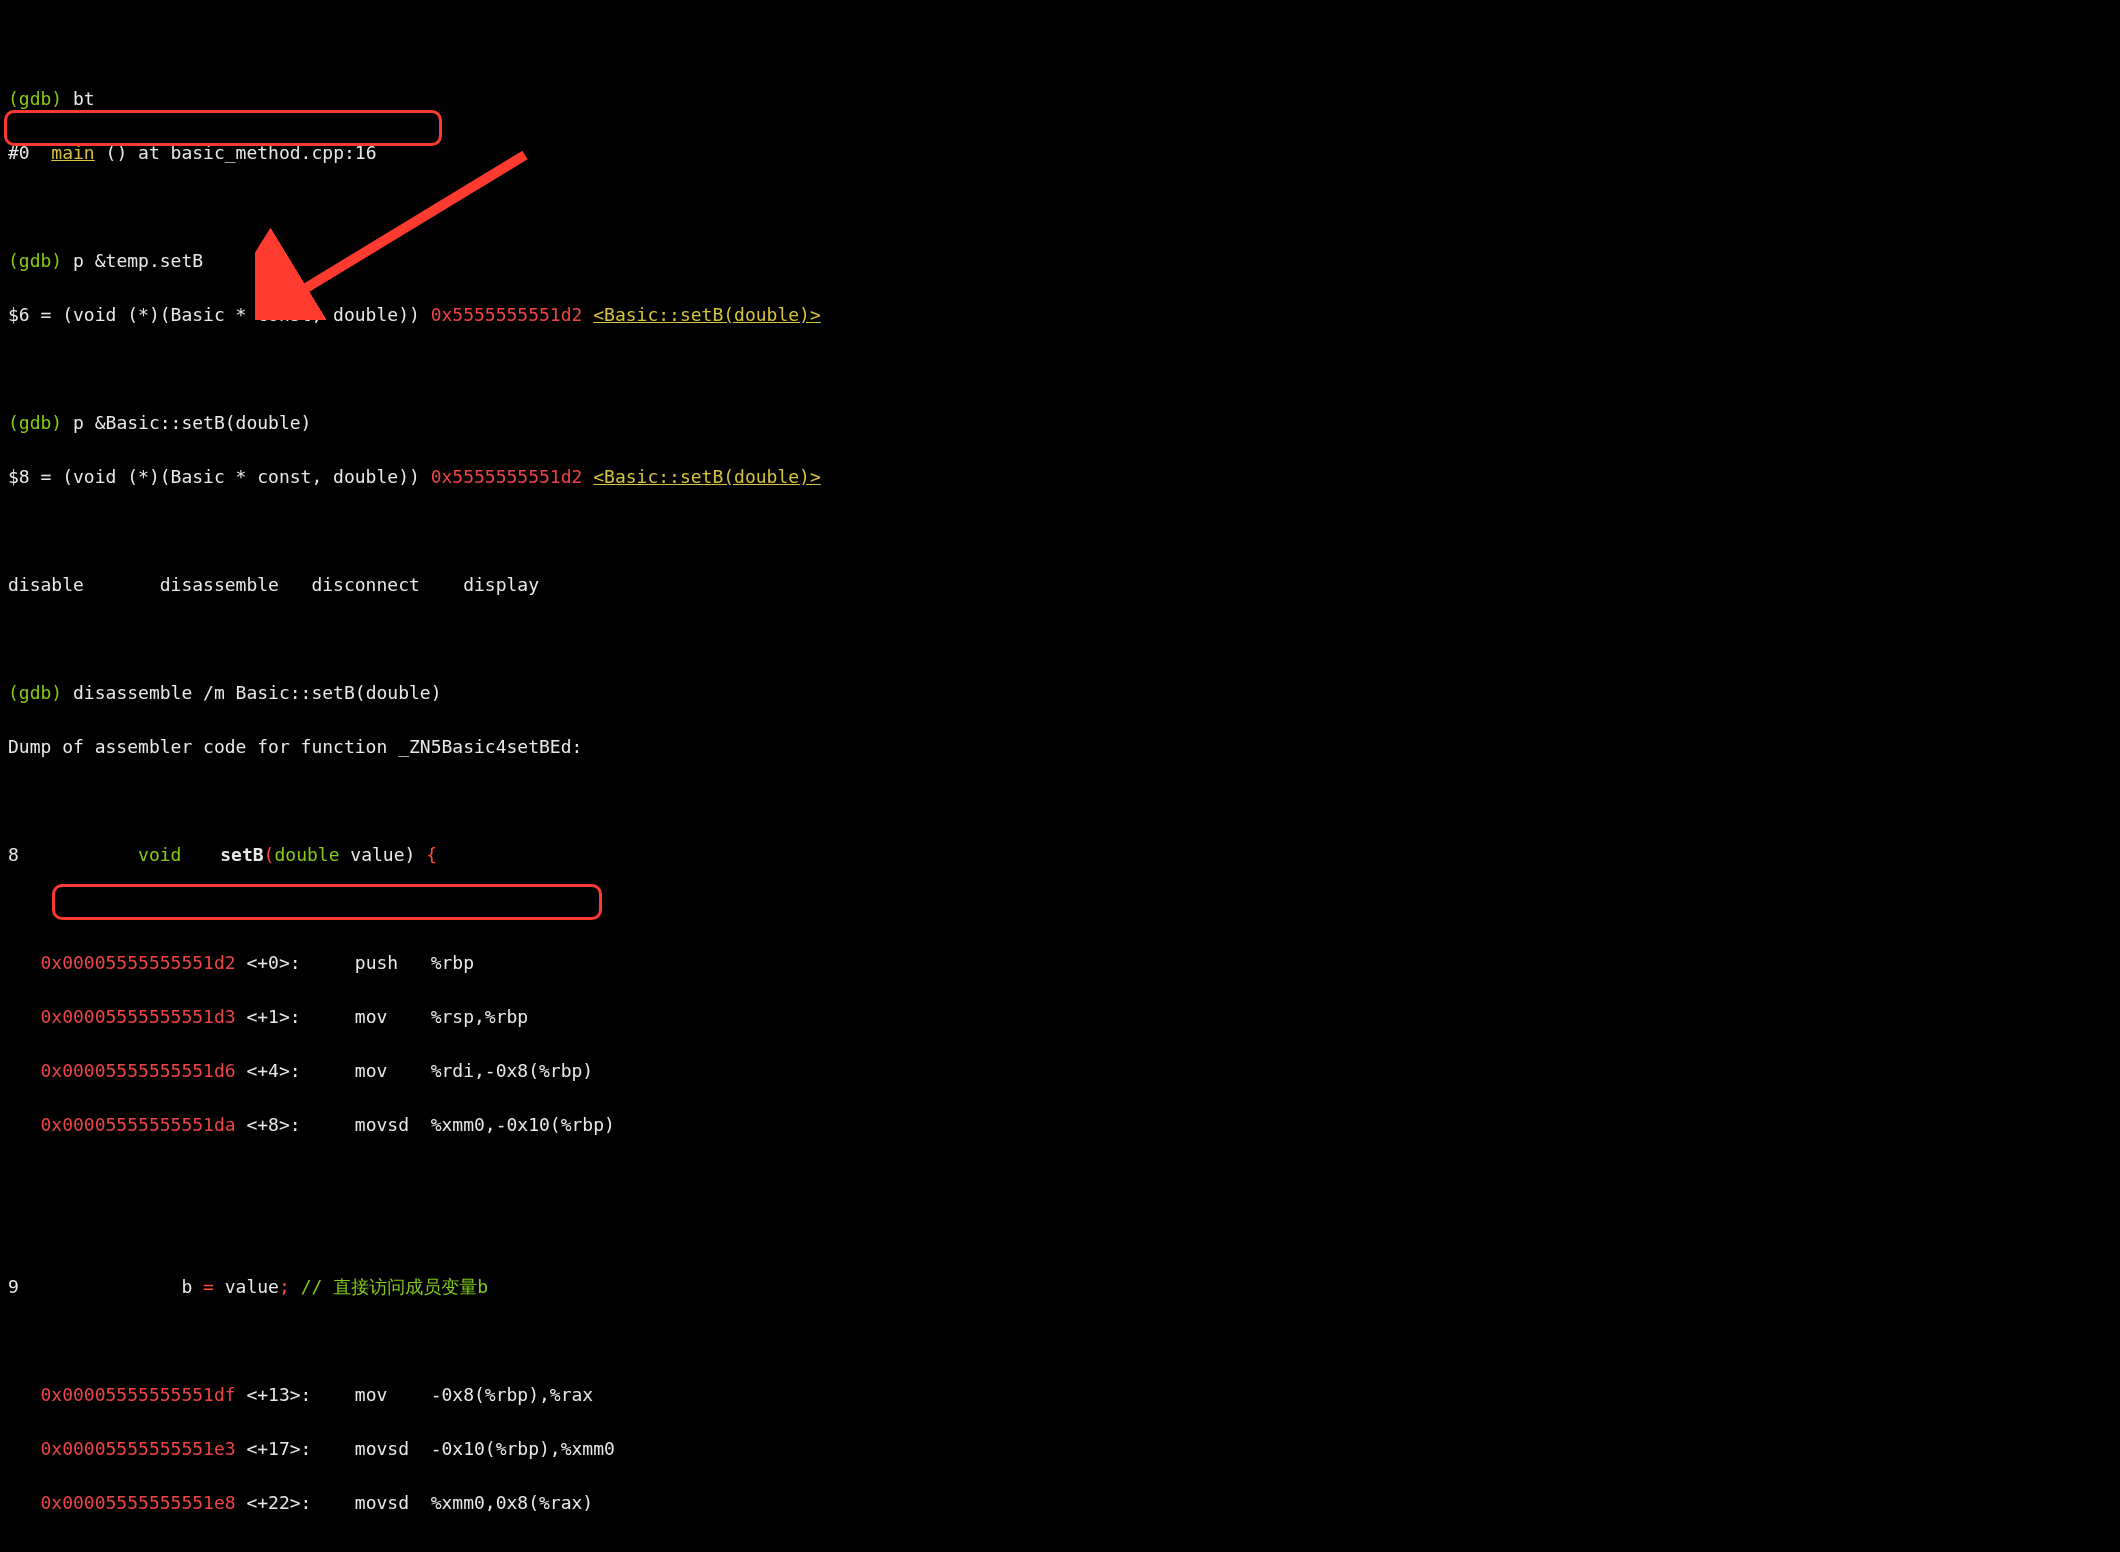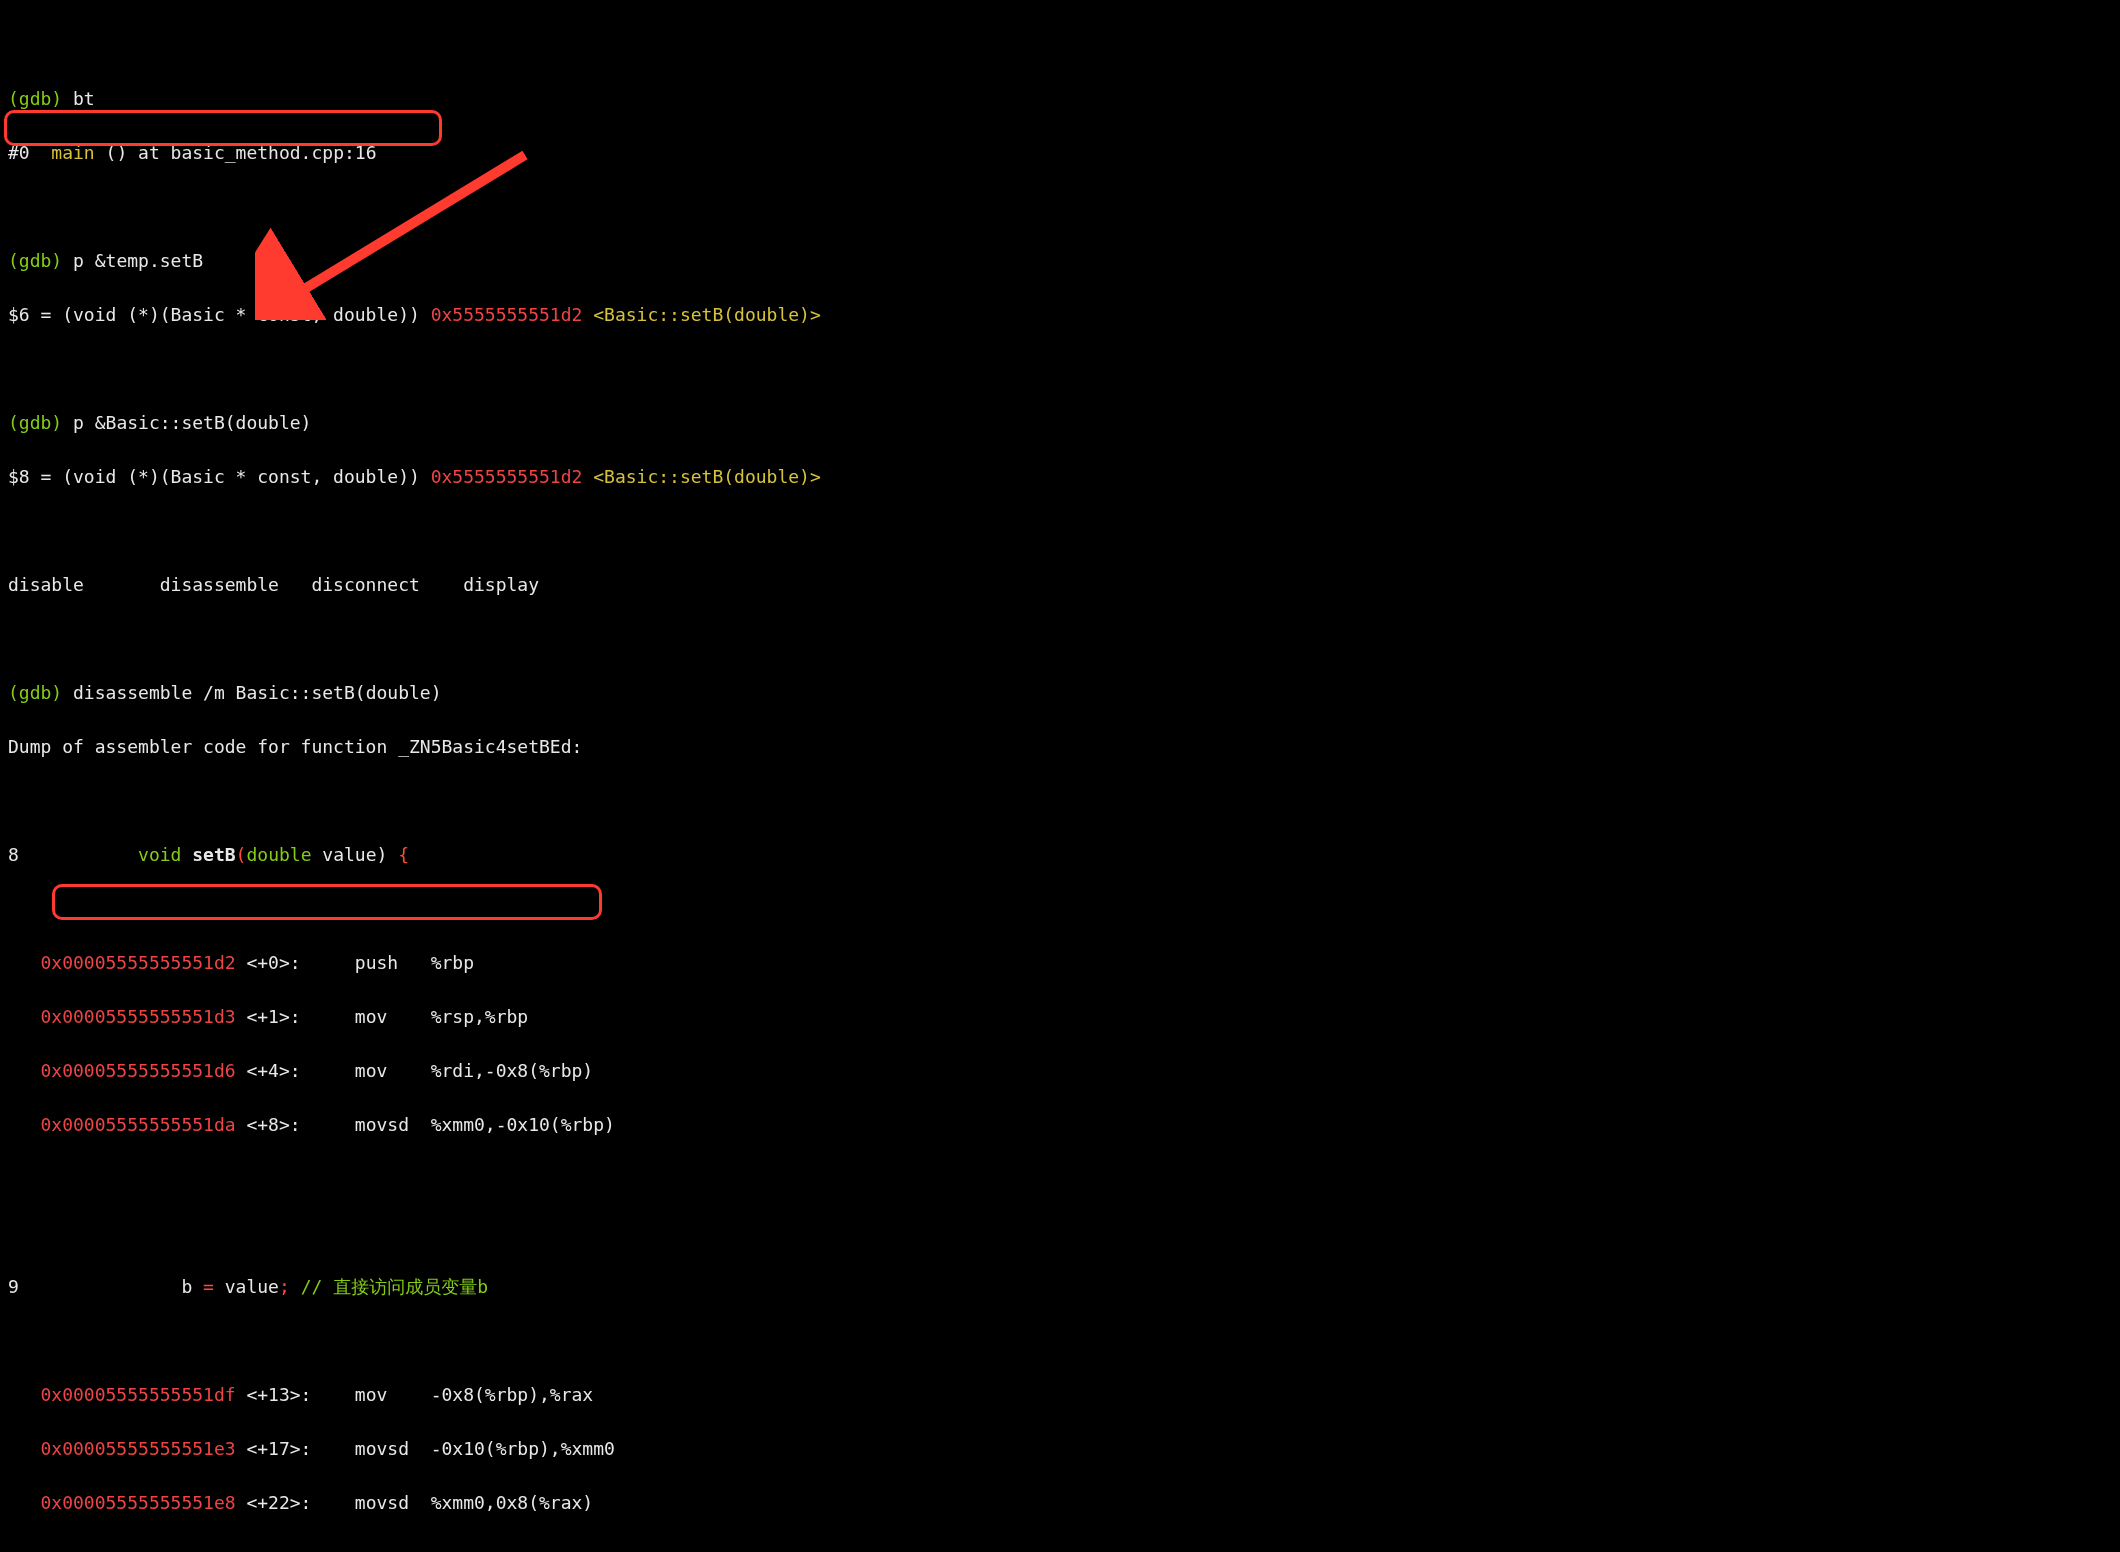--- a/index.html
+++ b/index.html
@@ -17,23 +17,23 @@
     padding: 4px 8px 12px 8px;
     white-space: pre;
     width: 100%;
     box-sizing: border-box;
     overflow: hidden;
   }
   .line { white-space: pre; }
   .cy { color: #84cc16; }   
   .gr { color: #e5e5e5; }   
   .bl { color: #ef4444; }   
-  .yl { color: #d6c33b; }   
+  .yl { color: #d6c33b; text-decoration: underline; }   
   .rd { color: #ff4a3a; }   
-  .bold { font-weight: 600; }
+  .bold { font-weight: 600; margin-left: 28px; }
   .hl-box {
     position: absolute;
     border: 3px solid #ff3a2e;
     border-radius: 10px;
     pointer-events: none;
   }
   .arrow {
     position: absolute;
     pointer-events: none;
   }

